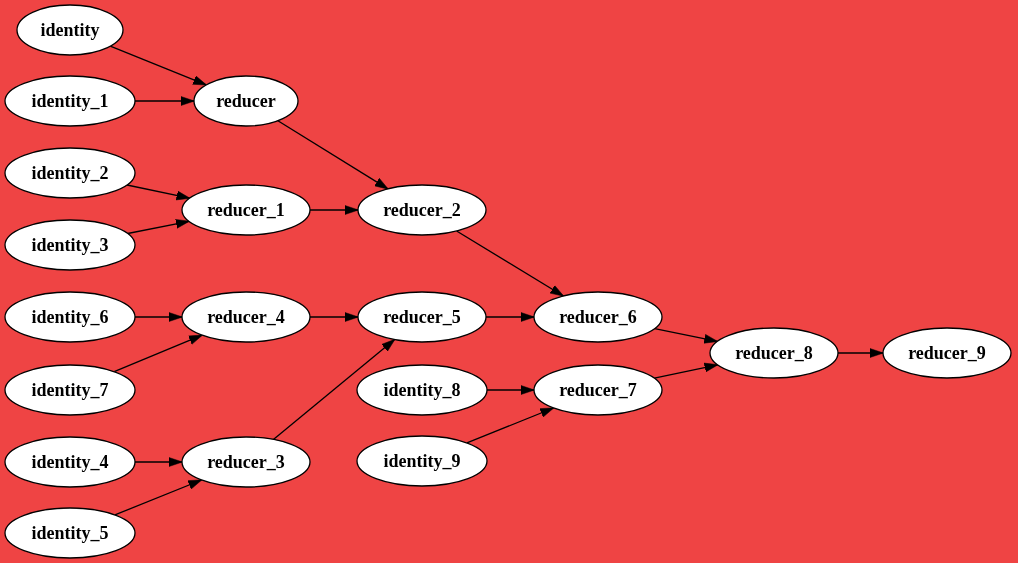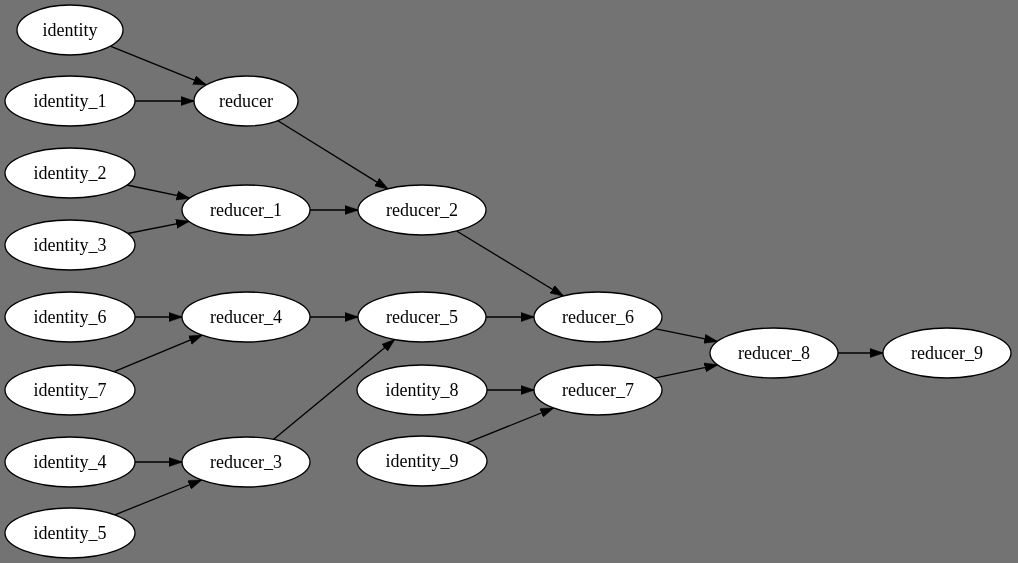--- a/index.html
+++ b/index.html
@@ -4,22 +4,23 @@
 <style>
   html, body {
     margin: 0;
     padding: 0;
     background: #ffffff;
   }
   .canvas {
     position: relative;
     width: 1018px;
     height: 563px;
-    background: #737373;
+    background: #ef4444;
     overflow: hidden;
+    font-weight: bold;
   }
   svg {
     display: block;
   }
   .node-ellipse {
     fill: #ffffff;
     stroke: #000000;
     stroke-width: 1.3;
   }
   .node-label {

